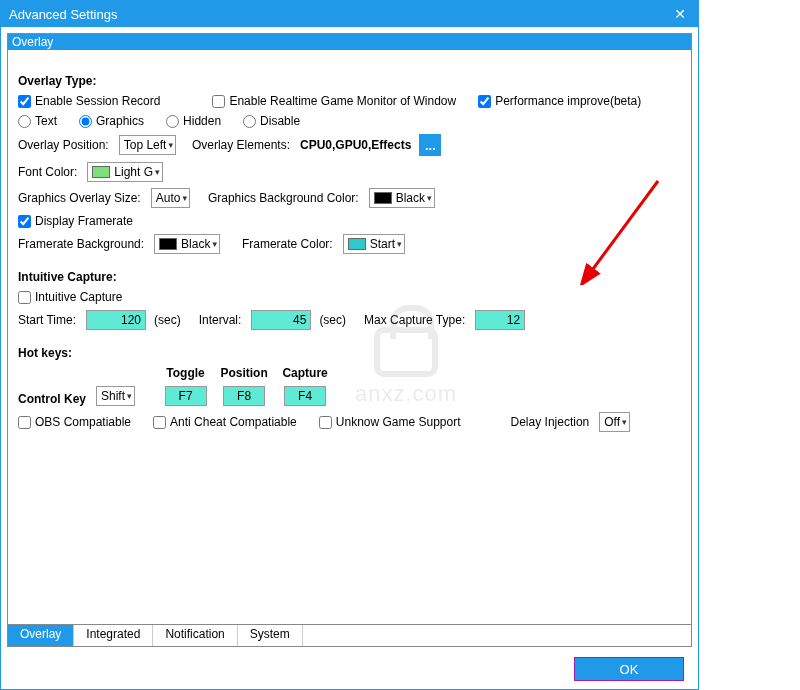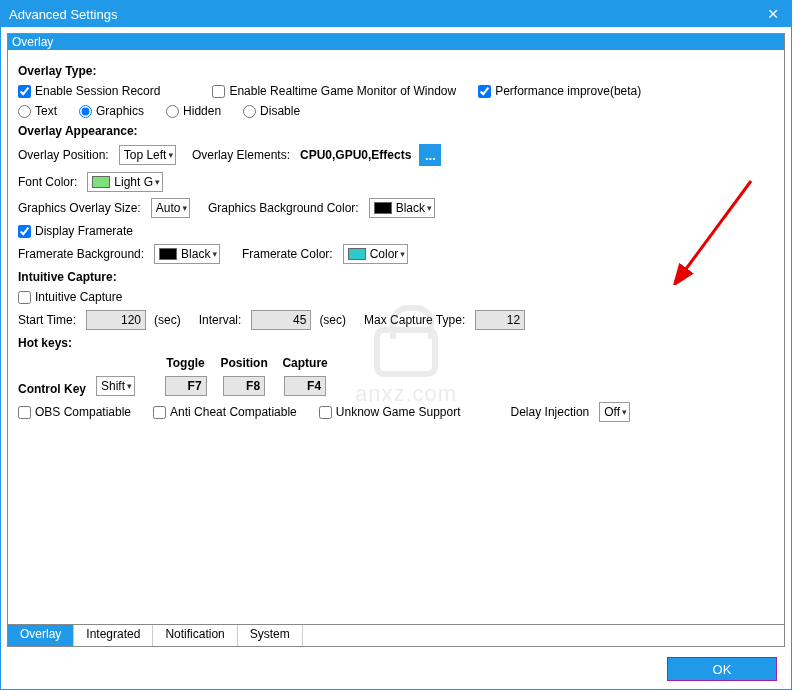--- a/index.html
+++ b/index.html
@@ -4,21 +4,21 @@
 <style>
 * { box-sizing: border-box; margin: 0; padding: 0; }
 body {
   font-family: "Segoe UI", Tahoma, sans-serif;
   font-size: 12px;
   background: #fff;
   width: 800px;
   height: 690px;
   overflow: hidden;
 }
-.window { width: 792px; height: 690px; display: flex; flex-direction: column; border: 1px solid #2099e8; }
+.window { width: 699px; height: 690px; display: flex; flex-direction: column; border: 1px solid #2099e8; }
 .titlebar {
   background: #2099e8;
   color: #fff;
   height: 26px;
   display: flex;
   align-items: center;
   padding: 0 6px 0 8px;
   font-size: 13px;
 }
 .titlebar .title { flex: 1; }
@@ -44,28 +44,28 @@
   color: #fff;
   font-size: 12px;
   padding: 1px 4px;
 }
 .panel-body {
   padding: 8px 10px;
   font-size: 12px;
   color: #000;
   flex: 1;
 }
-.section-title { font-weight: bold; margin: 6px 0 6px 0; }
+.section-title { font-weight: bold; margin: 16px 0 6px 0; }
 .row { display: flex; align-items: center; gap: 8px; margin: 6px 0; flex-wrap: wrap; }
 .row .lbl { margin-right: 2px; }
 input[type="radio"], input[type="checkbox"] { margin-right: 4px; vertical-align: middle; }
 label.inline { display: inline-flex; align-items: center; margin-right: 14px; }
 select, input[type="text"] {
   border: 1px solid #999;
-  background: #e5e5e5;
+  background: #5eead4;
   font-size: 12px;
   height: 20px;
   padding: 0 4px;
 }
 .swatch {
   display: inline-block;
   width: 18px;
   height: 12px;
   vertical-align: middle;
   margin-right: 4px;
@@ -85,21 +85,21 @@
   background: #2099e8;
   color: #fff;
   display: inline-flex;
   align-items: center;
   justify-content: center;
   font-weight: bold;
   cursor: pointer;
   font-size: 13px;
 }
 .num-input { text-align: right; width: 60px; }
-.hotkey-box { width: 42px; text-align: right; font-weight: bold; }
+.hotkey-box { width: 42px; text-align: center; }
 .tabs {
   display: flex;
   border: 1px solid #888;
   border-top: none;
   height: 22px;
   font-size: 12px;
 }
 .tab {
   padding: 2px 12px;
   border-right: 1px solid #ccc;
@@ -202,21 +202,20 @@
           <label class="inline">
               <input type="radio" name="ot" style="">
               <span>Hidden</span>
             </label>
           <label class="inline">
               <input type="radio" name="ot" style="">
               <span>Disable</span>
             </label>
         </div>
 
-        <div class="section-title">Overlay Appearance:</div>
         <div class="row">
           <span class="lbl">Overlay Position:</span>
           <span class="select-wrap">
               <span>Top Left</span>
               <span class="caret">▾</span>
             </span>
           <span class="lbl" style="margin-left:8px">Overlay Elements:</span>
           <b>CPU0,GPU0,Effects</b>
           <span class="btn-square">...</span>
         </div>
@@ -251,21 +250,21 @@
         <div class="row">
           <span class="lbl">Framerate Background:</span>
           <span class="select-wrap">
             <span class="swatch" style="background:#000"></span>
             <span>Black</span>
               <span class="caret">▾</span>
           </span>
           <span class="lbl" style="margin-left:14px">Framerate Color:</span>
           <span class="select-wrap">
             <span class="swatch" style="background:#2fc9c9"></span>
-            <span>Color</span>
+            <span>Start</span>
               <span class="caret">▾</span>
           </span>
         </div>
 
         <div class="section-title">Intuitive Capture:</div>
         <div class="row">
           <label class="inline">
               <input type="checkbox" style="">
               <span>Intuitive Capture</span>
             </label>

